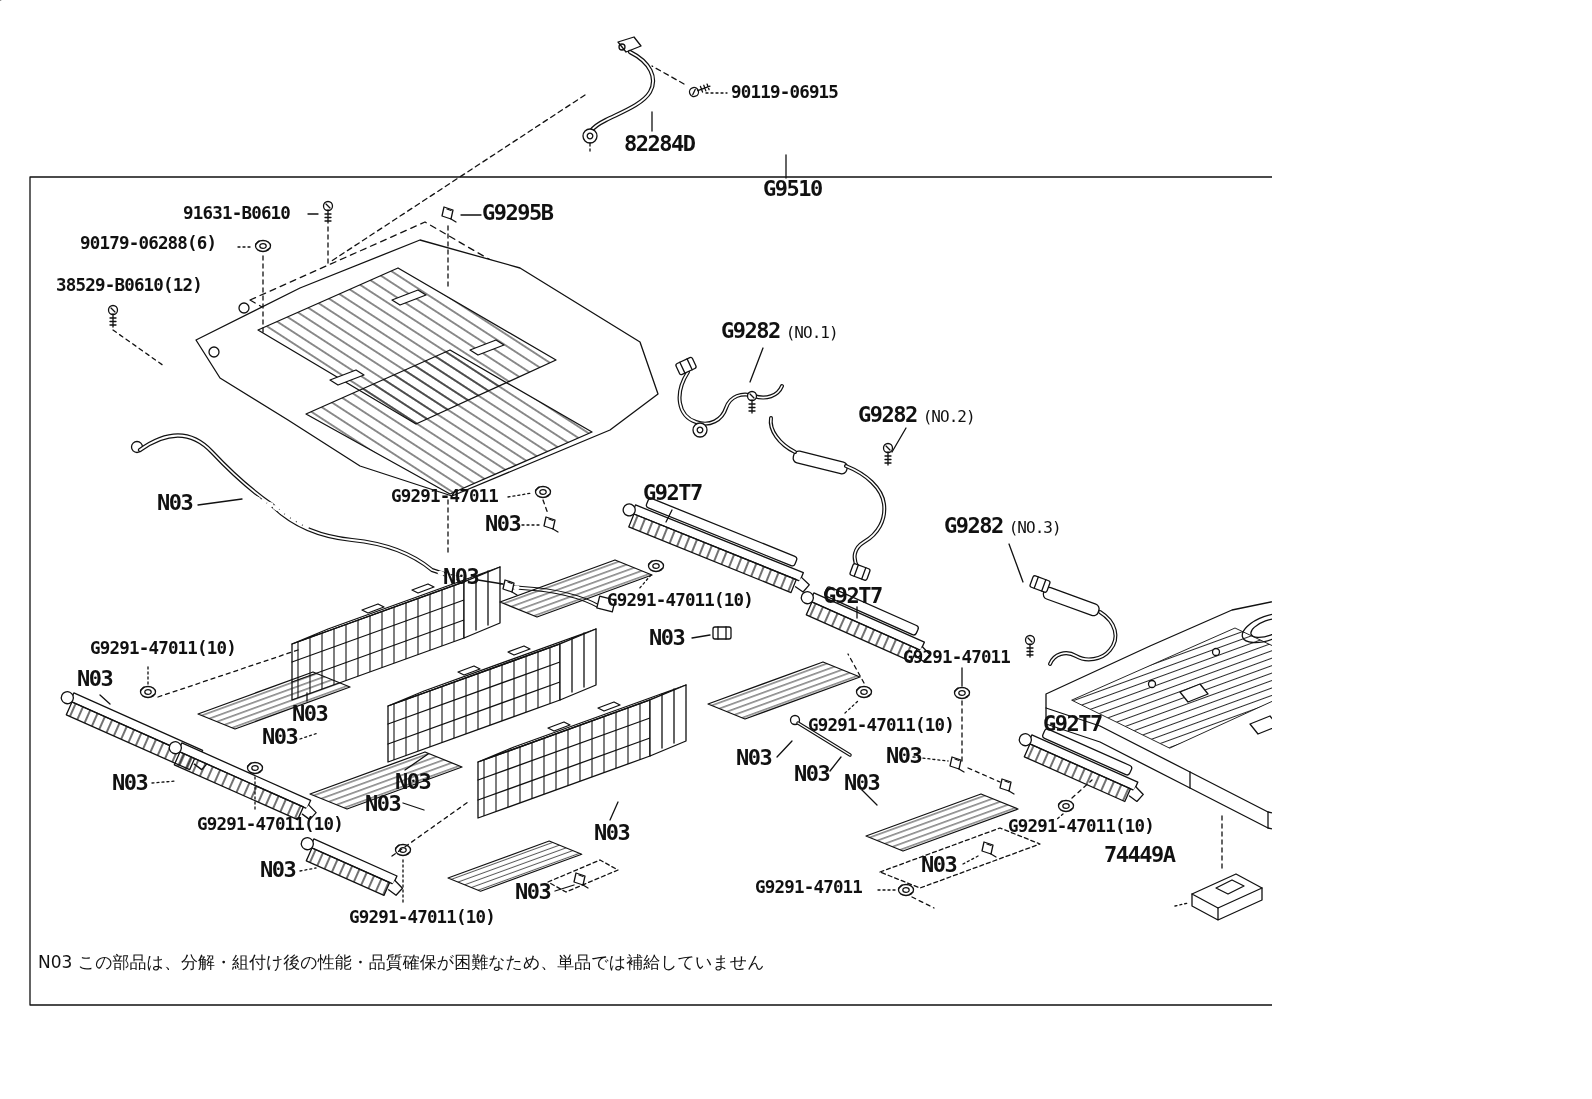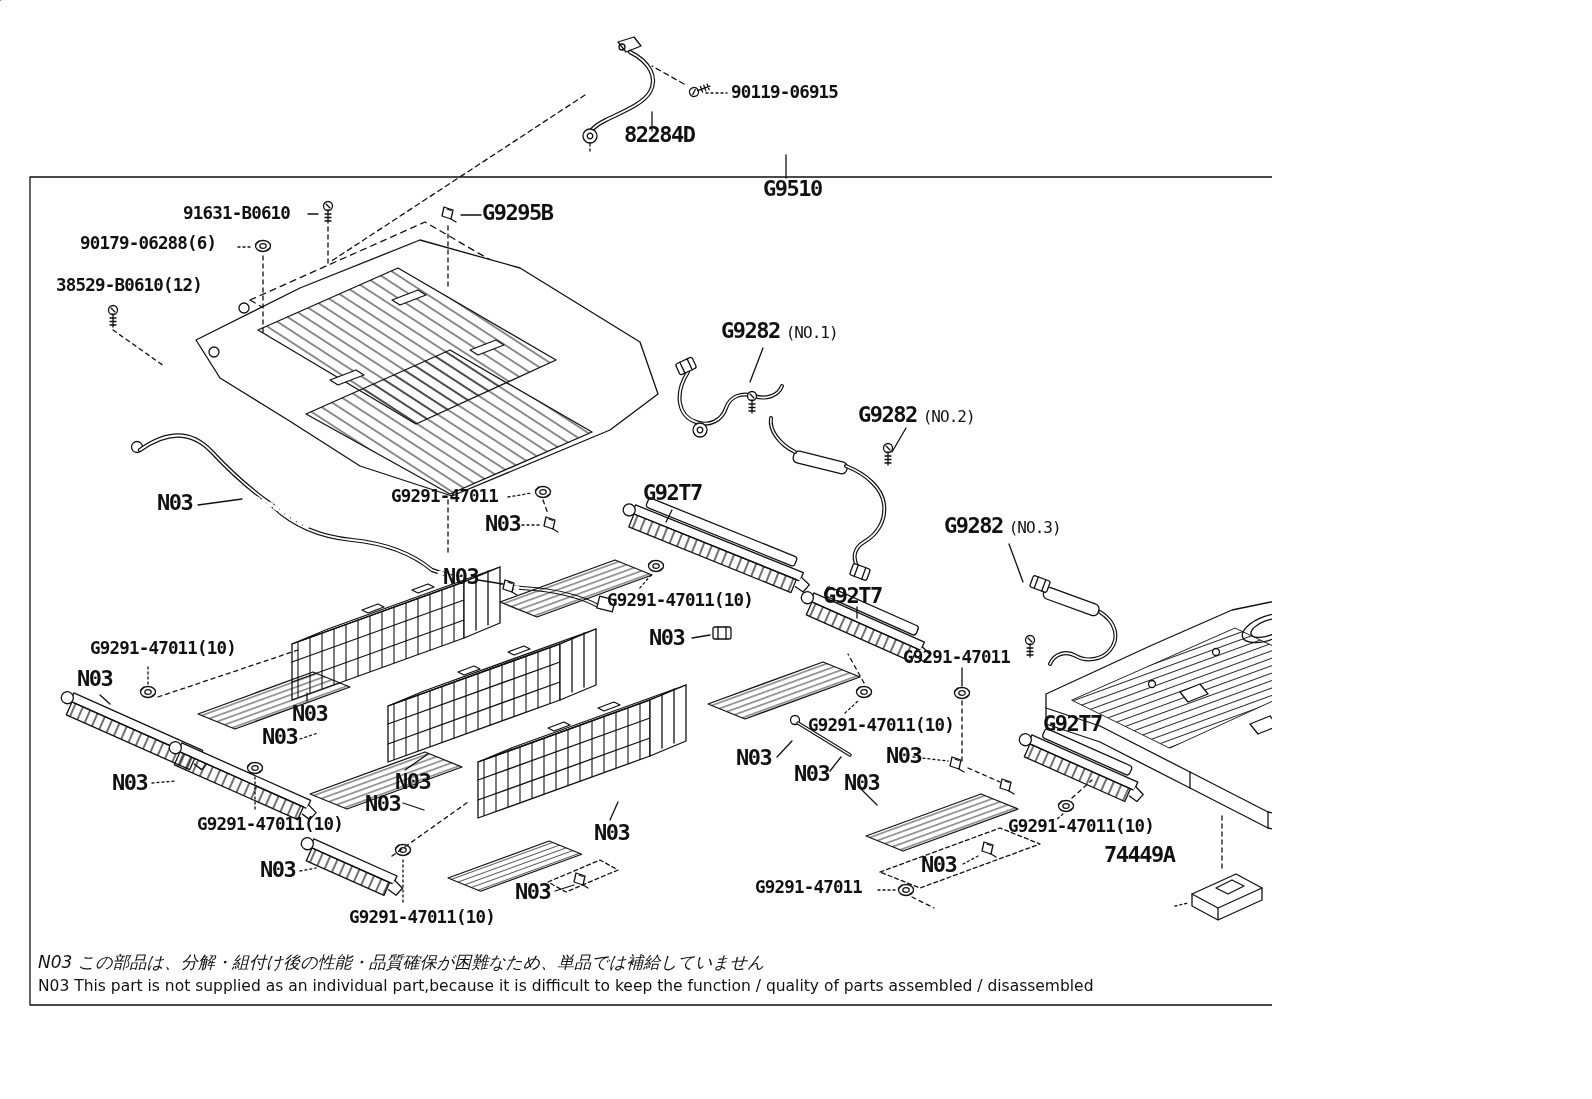--- a/index.html
+++ b/index.html
@@ -306,21 +306,21 @@
     <path d="M1222,868 V814" stroke-dasharray="4,4"></path>
     <path d="M1192,894 L1236,874 1262,888 1218,908 Z" fill="#fff"></path>
     <path d="M1192,894 v12 l26,14 v-12 M1262,888 v12 l-44,20 v-12 M1218,908 v12"></path>
     <path d="M1216,888 l16,-8 12,6 -16,8 z" fill="#fff"></path>
     <path d="M1175,906 L1188,903" stroke-dasharray="2,3"></path>
   </g>
 </svg>
 
 <div>
       <div class="plabel lg" style="left: 731px; top: 84px;">90119-06915</div>
-      <div class="plabel xl" style="left: 624px; top: 124px;">82284D</div>
+      <div class="plabel xl" style="left: 624px; top: 133px;">82284D</div>
       <div class="plabel xl" style="left: 763px; top: 130px; margin-top: 48px;">G9510</div>
       <div class="plabel lg" style="left: 183px; top: 205px;">91631-B0610</div>
       <div class="plabel lg" style="left: 80px; top: 235px;">90179-06288(6)</div>
       <div class="plabel lg" style="left: 56px; top: 277px;">38529-B0610(12)</div>
       <div class="plabel xl" style="left: 482px; top: 202px;">G9295B</div>
       <div class="plabel xl" style="left: 721px; top: 320px;">G9282<span class="sfx">(NO.1)</span></div>
       <div class="plabel xl" style="left: 858px; top: 404px;">G9282<span class="sfx">(NO.2)</span></div>
       <div class="plabel xl" style="left: 944px; top: 515px;">G9282<span class="sfx">(NO.3)</span></div>
       <div class="plabel xl" style="left: 157px; top: 492px;">N03</div>
       <div class="plabel lg" style="left: 391px; top: 488px;">G9291-47011</div>
@@ -349,17 +349,16 @@
       <div class="plabel xl" style="left: 260px; top: 859px;">N03</div>
       <div class="plabel lg" style="left: 349px; top: 909px;">G9291-47011(10)</div>
       <div class="plabel xl" style="left: 515px; top: 881px;">N03</div>
       <div class="plabel xl" style="left: 921px; top: 854px;">N03</div>
       <div class="plabel lg" style="left: 755px; top: 879px;">G9291-47011</div>
       <div class="plabel lg" style="left: 1008px; top: 818px;">G9291-47011(10)</div>
       <div class="plabel xl" style="left: 1104px; top: 844px;">74449A</div>
       <div class="plabel xl" style="left: 1381px; top: 838px;">N03</div>
     </div>
 
-<div class="note jp" style="left:38px;top:952px;font-style:italic;">N03 この部品は、分解・組付け後の性能・品質確保が困難なため、単品では補給していません</div>
-<div class="note en" style="left:38px;top:977px;">N03 This part is not supplied as an individual part,because it is difficult to keep the function / quality of parts assembled / disassembled</div>
+<div class="note jp" style="left:38px;top:952px;">N03 この部品は、分解・組付け後の性能・品質確保が困難なため、単品では補給していません</div>
 <div class="sheetno" style="left:1493px;top:1068px;">826363A</div>
 
 </div>
 
 </body></html>

